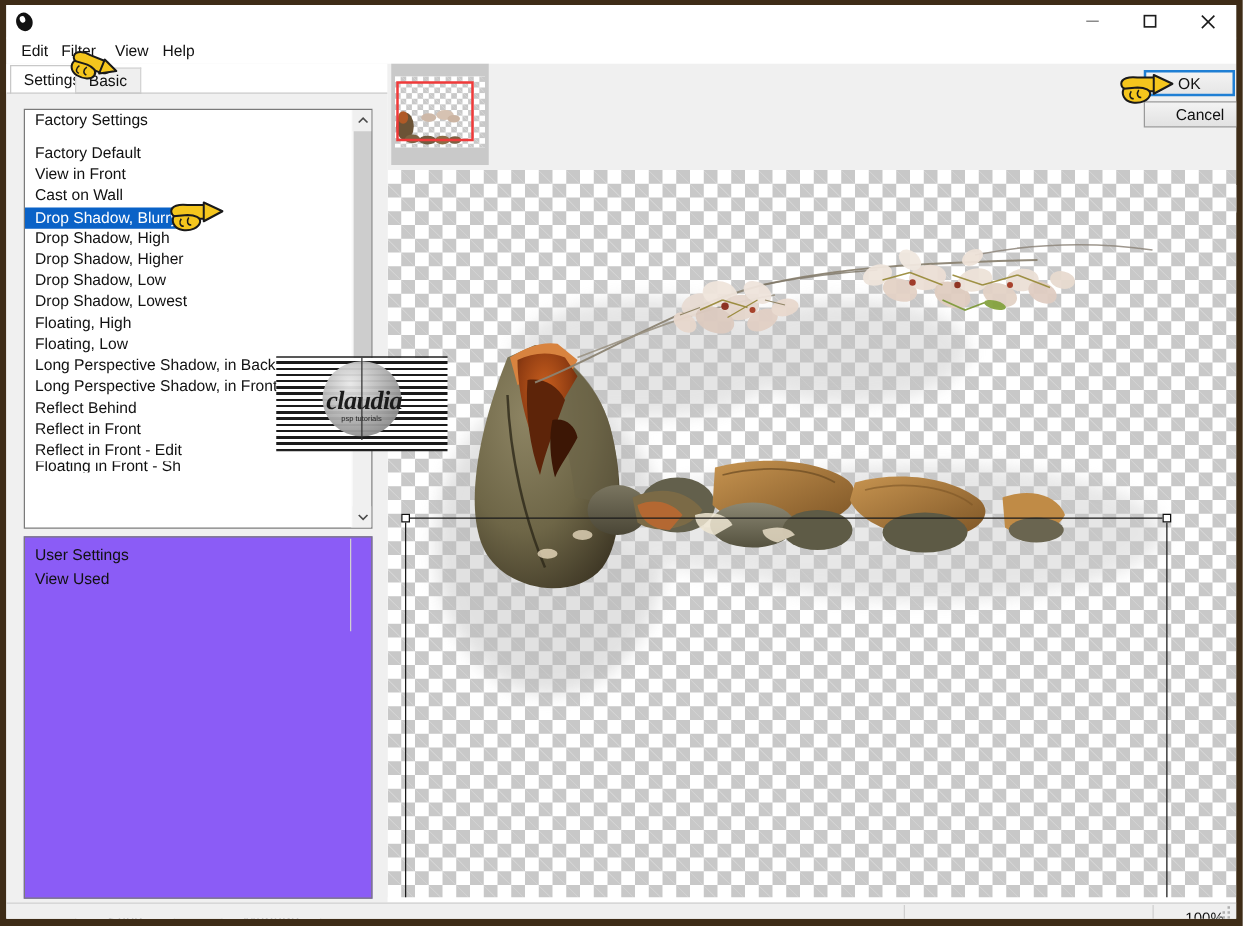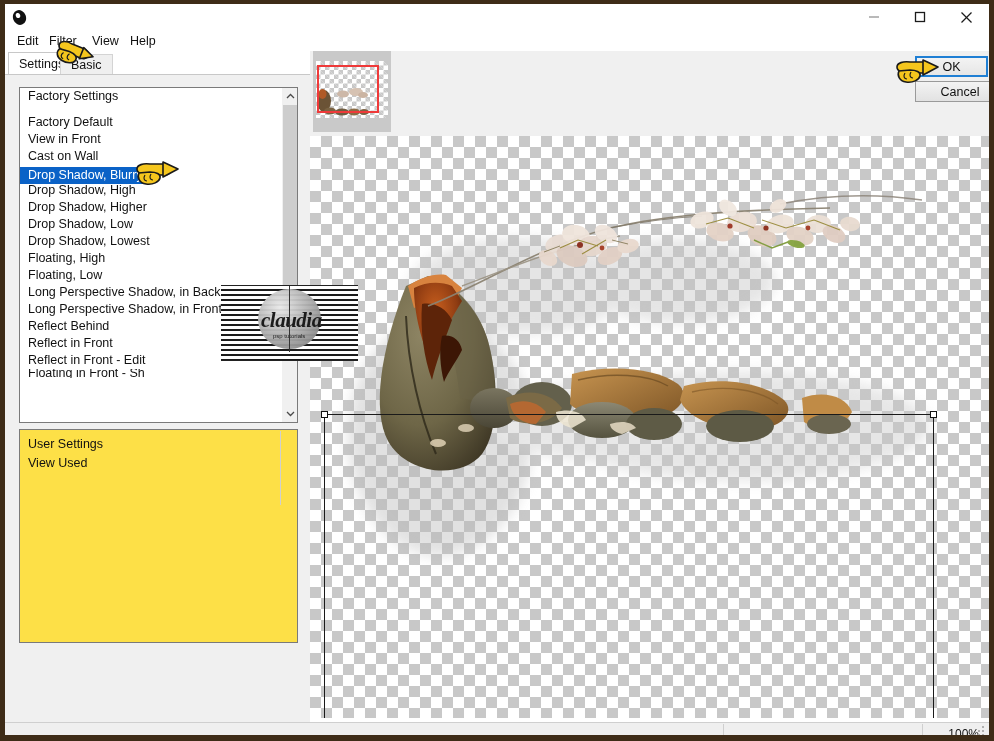--- a/index.html
+++ b/index.html
@@ -148,22 +148,22 @@
   #sb-down { bottom: 0; }
   #sb-thumb {
     position: absolute; left: 1px; top: 17px;
     width: 14px; height: 195px;
     background: #cdcdcd;
   }
 
   
   #user-box {
     position: absolute; left: 14px; top: 378px;
-    width: 279px; height: 214px;
-    background: #fde047;
+    width: 279px; height: 290px;
+    background: #8b5cf6;
     border: 1px solid #7a7a7a;
     overflow: hidden;
   }
   #user-list { padding-top: 5px; }
   .user-item {
     height: 19px; line-height: 19px;
     padding-left: 8px;
     font-size: 12.5px; color: #111;
   }
   #user-divider {

